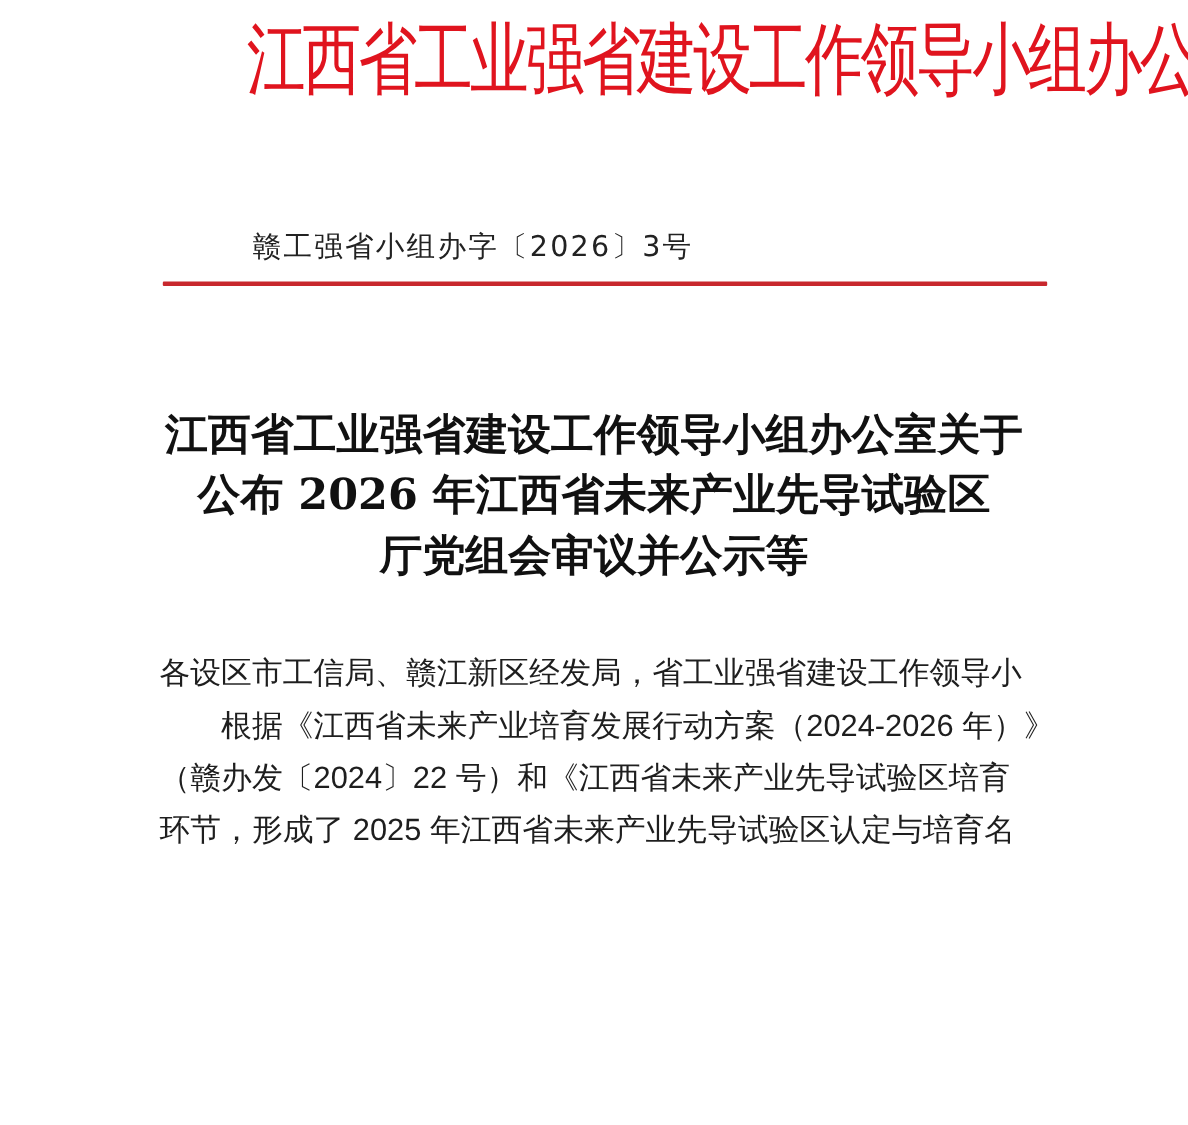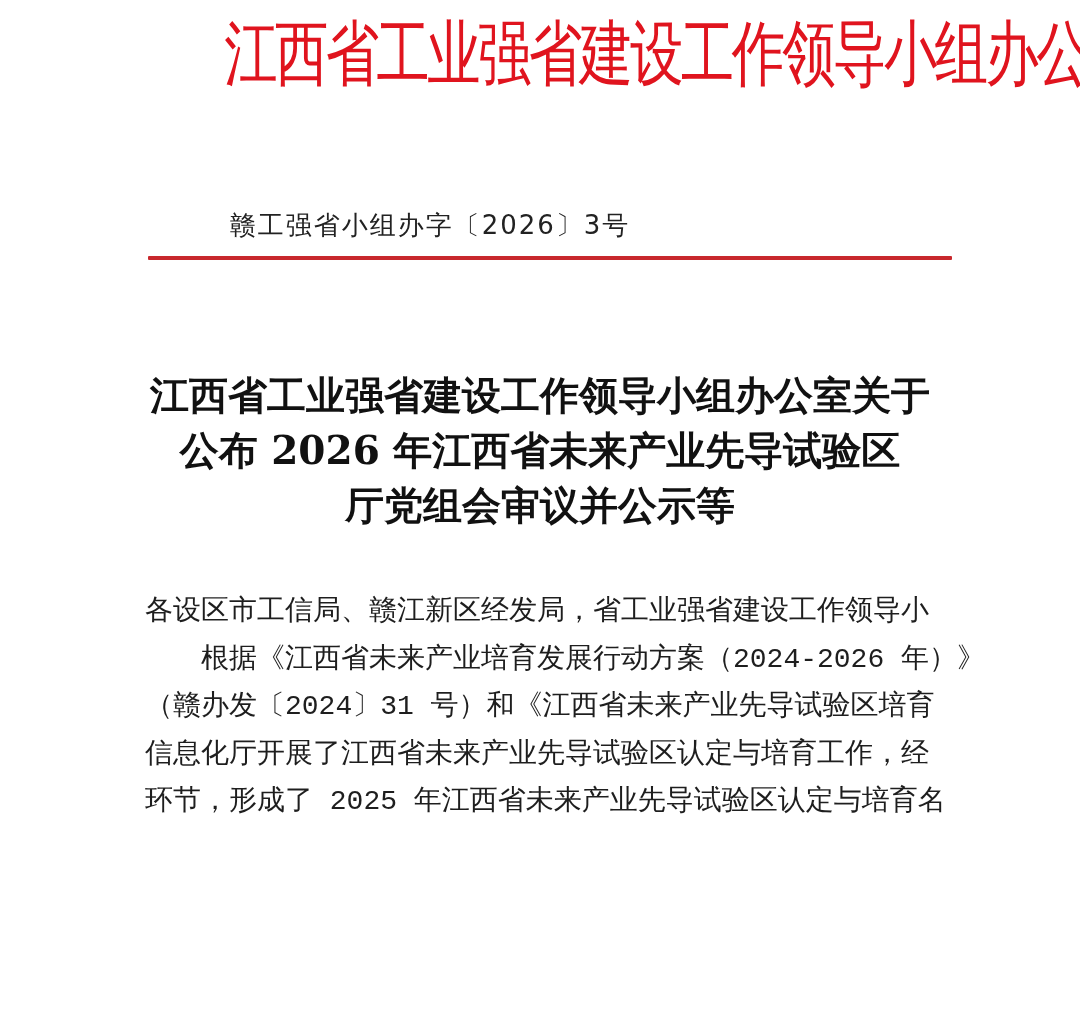--- a/index.html
+++ b/index.html
@@ -79,21 +79,21 @@
       color: #111;
     }
     .doc-title div {
       white-space: nowrap;
     }
     .body-text {
       position: absolute;
       left: 145px;
       top: 588px;
       width: 810px;
-      font-family: Liberation Mono, monospace;
+      font-family: Liberation Sans, sans-serif;
       font-size: 28px;
       line-height: 47.5px;
       color: #1e1e1e;
     }
     .body-text .line {
       white-space: nowrap;
       display: flex;
       justify-content: space-between;
     }
     .body-text .line.last {
@@ -119,18 +119,17 @@
 
   <div class="doc-title">
     <div>江西省工业强省建设工作领导小组办公室关于</div>
     <div>公布 2026 年江西省未来产业先导试验区</div>
     <div>厅党组会审议并公示等</div>
   </div>
 
   <div class="body-text">
     <div class="line">各设区市工信局、赣江新区经发局，省工业强省建设工作领导小</div>
     <div class="line indent">根据《江西省未来产业培育发展行动方案（2024-2026 年）》</div>
-    <div class="line">（赣办发〔2024〕31 号）和《江西省未来产业先导试验区培育</div>
-    <div class="line">信息化厅开展了江西省未来产业先导试验区认定与培育工作，经</div>
+    <div class="line">（赣办发〔2024〕22 号）和《江西省未来产业先导试验区培育</div>
     <div class="line">环节，形成了 2025 年江西省未来产业先导试验区认定与培育名</div>
   </div>
 
 </div>
 
 </body></html>

